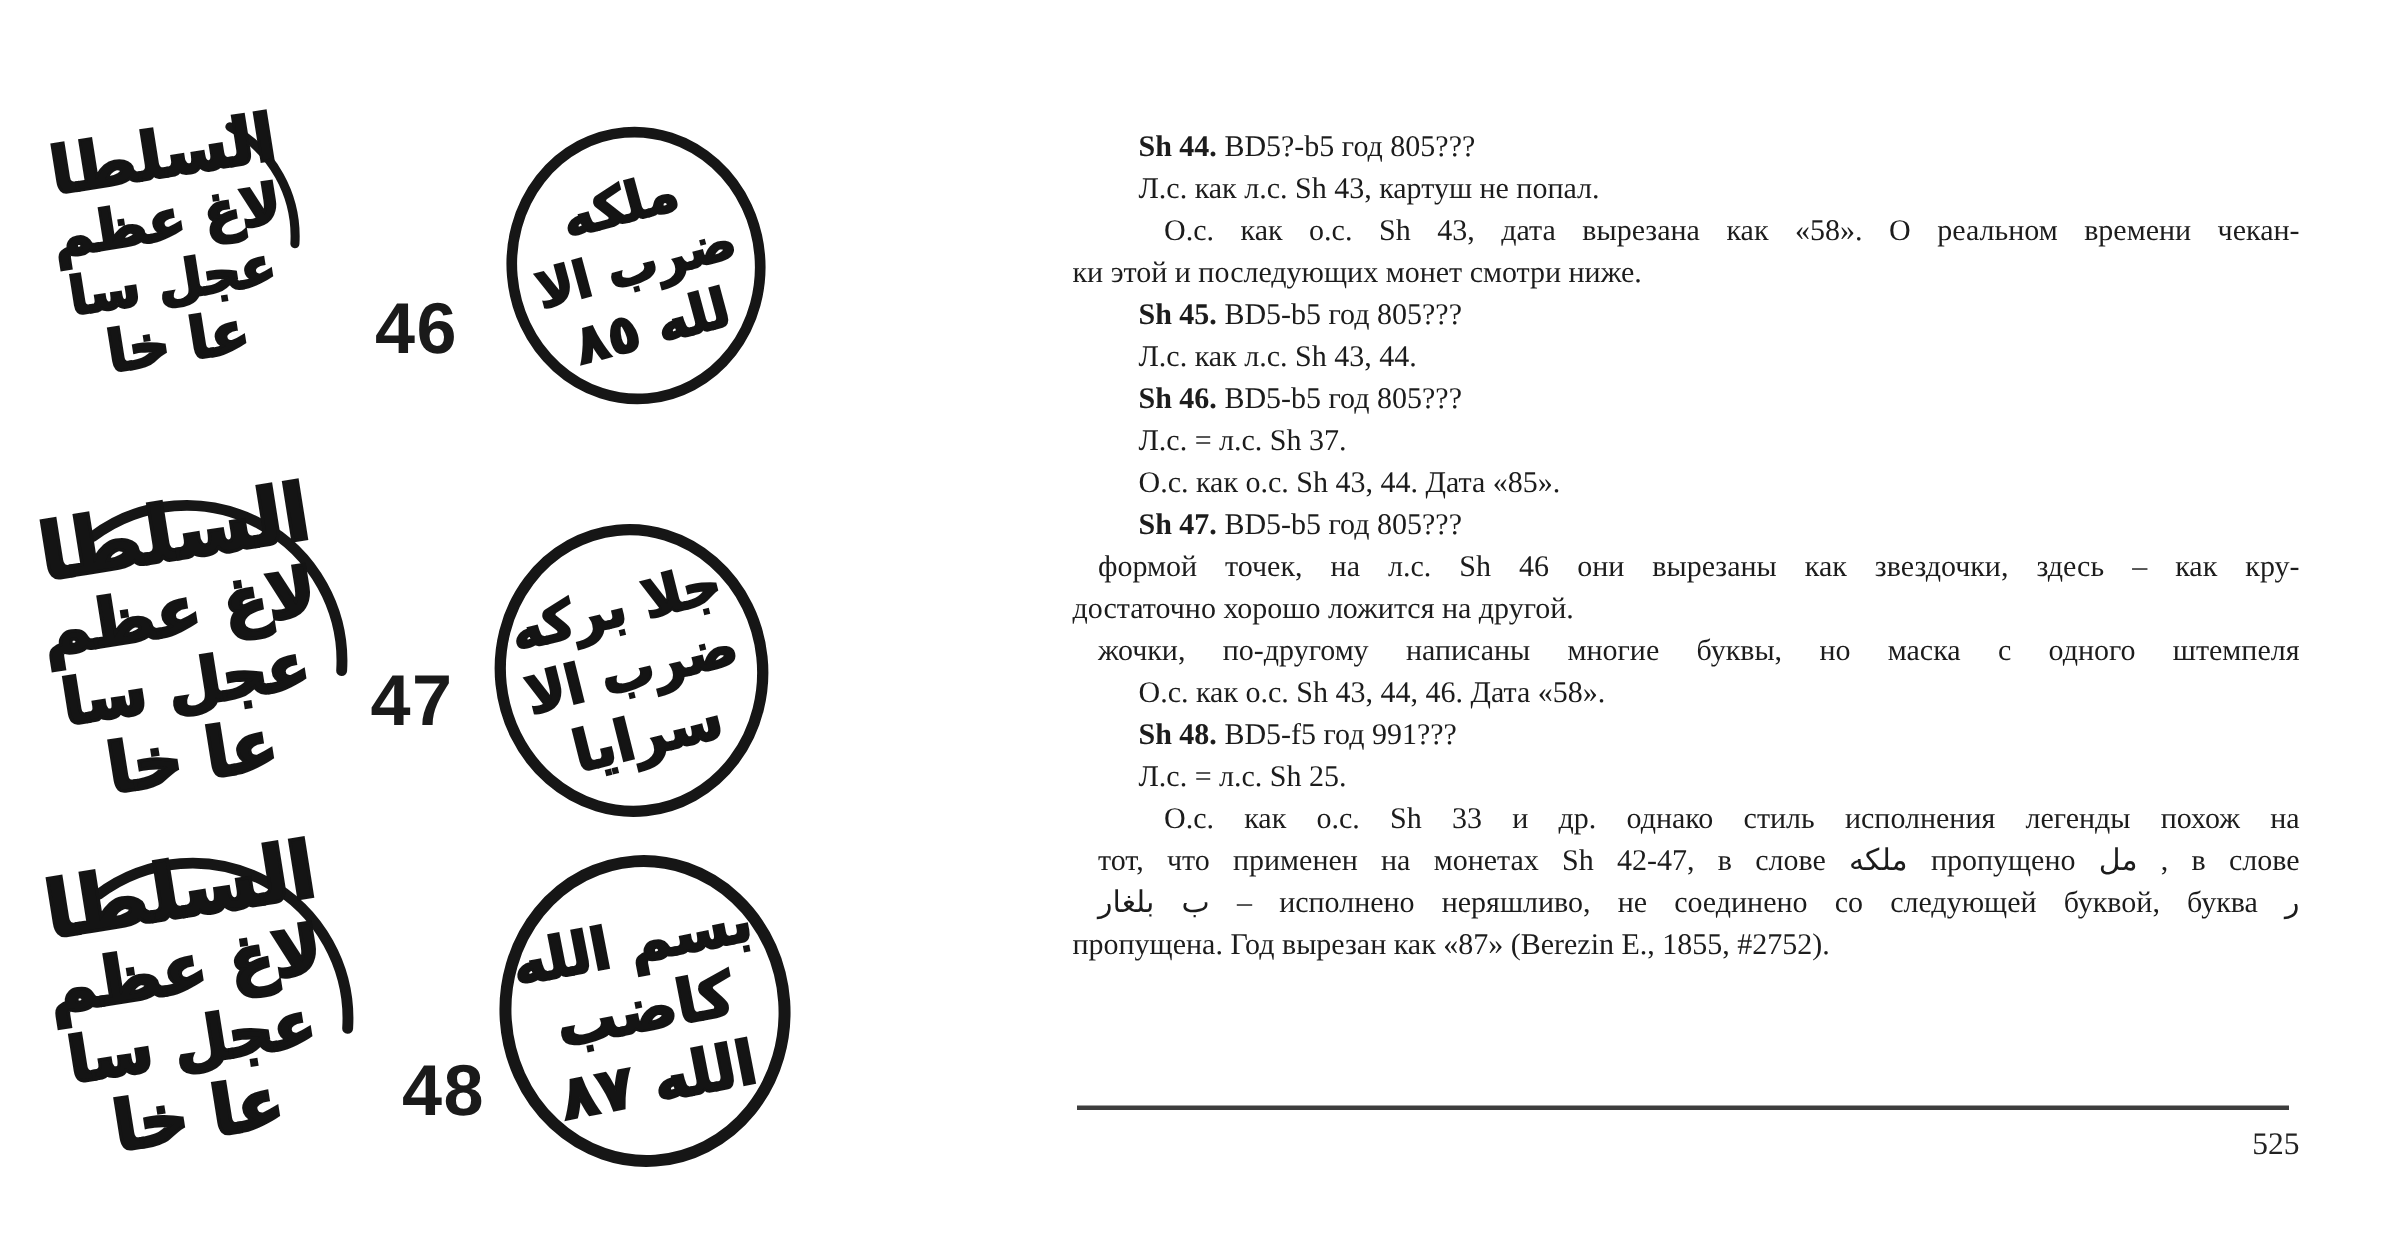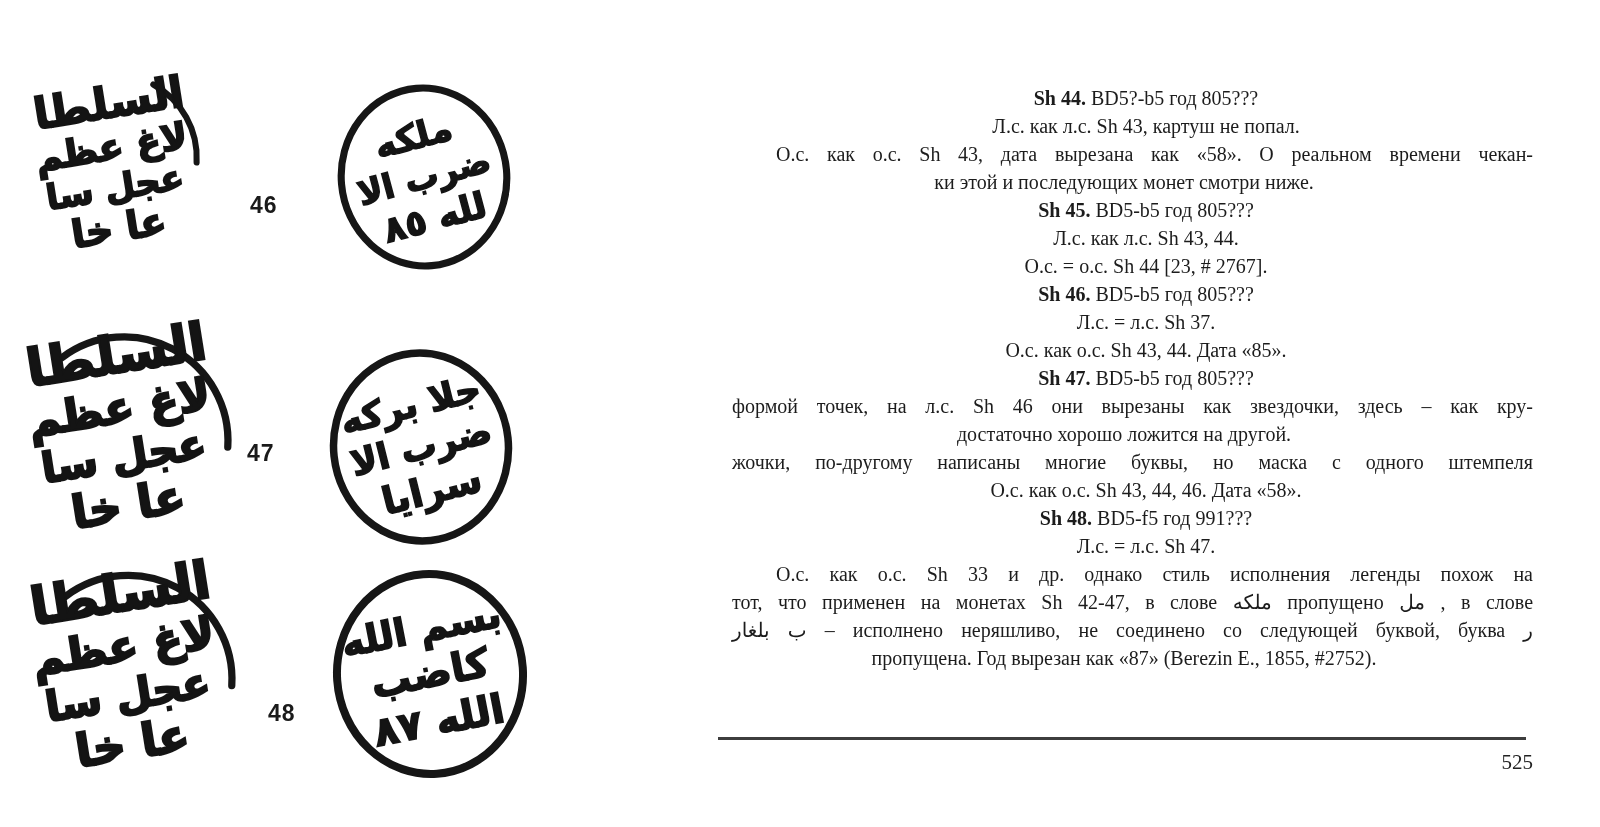--- a/index.html
+++ b/index.html
@@ -18,30 +18,30 @@
     text-anchor:middle;
     fill:#141414;
     stroke:#141414;
   }
   .coin.obv .cal text{stroke-width:2.2;}
   .coin.rev .cal text{stroke-width:1.6;}
   .fig-num{
     position:absolute;
     font-family:"Liberation Sans", sans-serif;
     font-weight:bold;
-    font-size:23px;
+    font-size:48px;
     color:#1a1a1a;
     letter-spacing:1px;
   }
   
   .textcol{
     position:absolute;left:715px;top:84px;width:818px;
     font-size:20px;line-height:28px;color:#1c1c1c;
   }
-  .line{min-height:28px;text-align:center;}
+  .line{min-height:28px;}
   .line b{font-weight:bold;}
   .ind{text-indent:44px;}
   .j{text-align:justify;text-align-last:justify;margin-left:17px;}
   
   .rule{position:absolute;left:718px;top:737px;width:808px;height:3px;background:#3d3d3d;}
   .pagenum{
     position:absolute;left:715px;top:750px;width:818px;
     text-align:right;font-size:21px;color:#222222;
   }
 </style>
@@ -111,31 +111,30 @@
   </g>
 </svg>
 
 <div class="textcol">
   <div class="line ind"><b>Sh 44.</b><span> BD5?-b5 год 805???</span></div>
   <div class="line ind"><b></b><span>Л.с. как л.с. Sh 43, картуш не попал.</span></div>
   <div class="line ind j"><b></b><span>О.с. как о.с. Sh 43, дата вырезана как «58». О реальном времени чекан-</span></div>
   <div class="line"><b></b><span>ки этой и последующих монет смотри ниже.</span></div>
   <div class="line ind"><b>Sh 45.</b><span> BD5-b5 год 805???</span></div>
   <div class="line ind"><b></b><span>Л.с. как л.с. Sh 43, 44.</span></div>
-  <div class="line ind"><b></b><span>О.с. = о.с. Sh 44 [23, # 2767].</span></div>
   <div class="line ind"><b>Sh 46.</b><span> BD5-b5 год 805???</span></div>
   <div class="line ind"><b></b><span>Л.с. = л.с. Sh 37.</span></div>
   <div class="line ind"><b></b><span>О.с. как о.с. Sh 43, 44. Дата «85».</span></div>
   <div class="line ind"><b>Sh 47.</b><span> BD5-b5 год 805???</span></div>
   <div class="line j"><b></b><span>формой точек, на л.с. Sh 46 они вырезаны как звездочки, здесь – как кру-</span></div>
   <div class="line"><b></b><span>достаточно хорошо ложится на другой.</span></div>
   <div class="line j"><b></b><span>жочки, по-другому написаны многие буквы, но маска с одного штемпеля</span></div>
   <div class="line ind"><b></b><span>О.с. как о.с. Sh 43, 44, 46. Дата «58».</span></div>
   <div class="line ind"><b>Sh 48.</b><span> BD5-f5 год 991???</span></div>
-  <div class="line ind"><b></b><span>Л.с. = л.с. Sh 47.</span></div>
+  <div class="line ind"><b></b><span>Л.с. = л.с. Sh 25.</span></div>
   <div class="line ind j"><b></b><span>О.с. как о.с. Sh 33 и др. однако стиль исполнения легенды похож на</span></div>
   <div class="line j"><b></b><span>тот, что применен на монетах Sh 42-47, в слове ملكه пропущено مل , в слове</span></div>
   <div class="line j"><b></b><span>ب بلغار – исполнено неряшливо, не соединено со следующей буквой, буква ر</span></div>
   <div class="line"><b></b><span>пропущена. Год вырезан как «87» (Berezin E., 1855, #2752).</span></div>
 </div>
 
 <div class="rule"></div>
 <div class="pagenum">525</div>
 
 </body></html>

